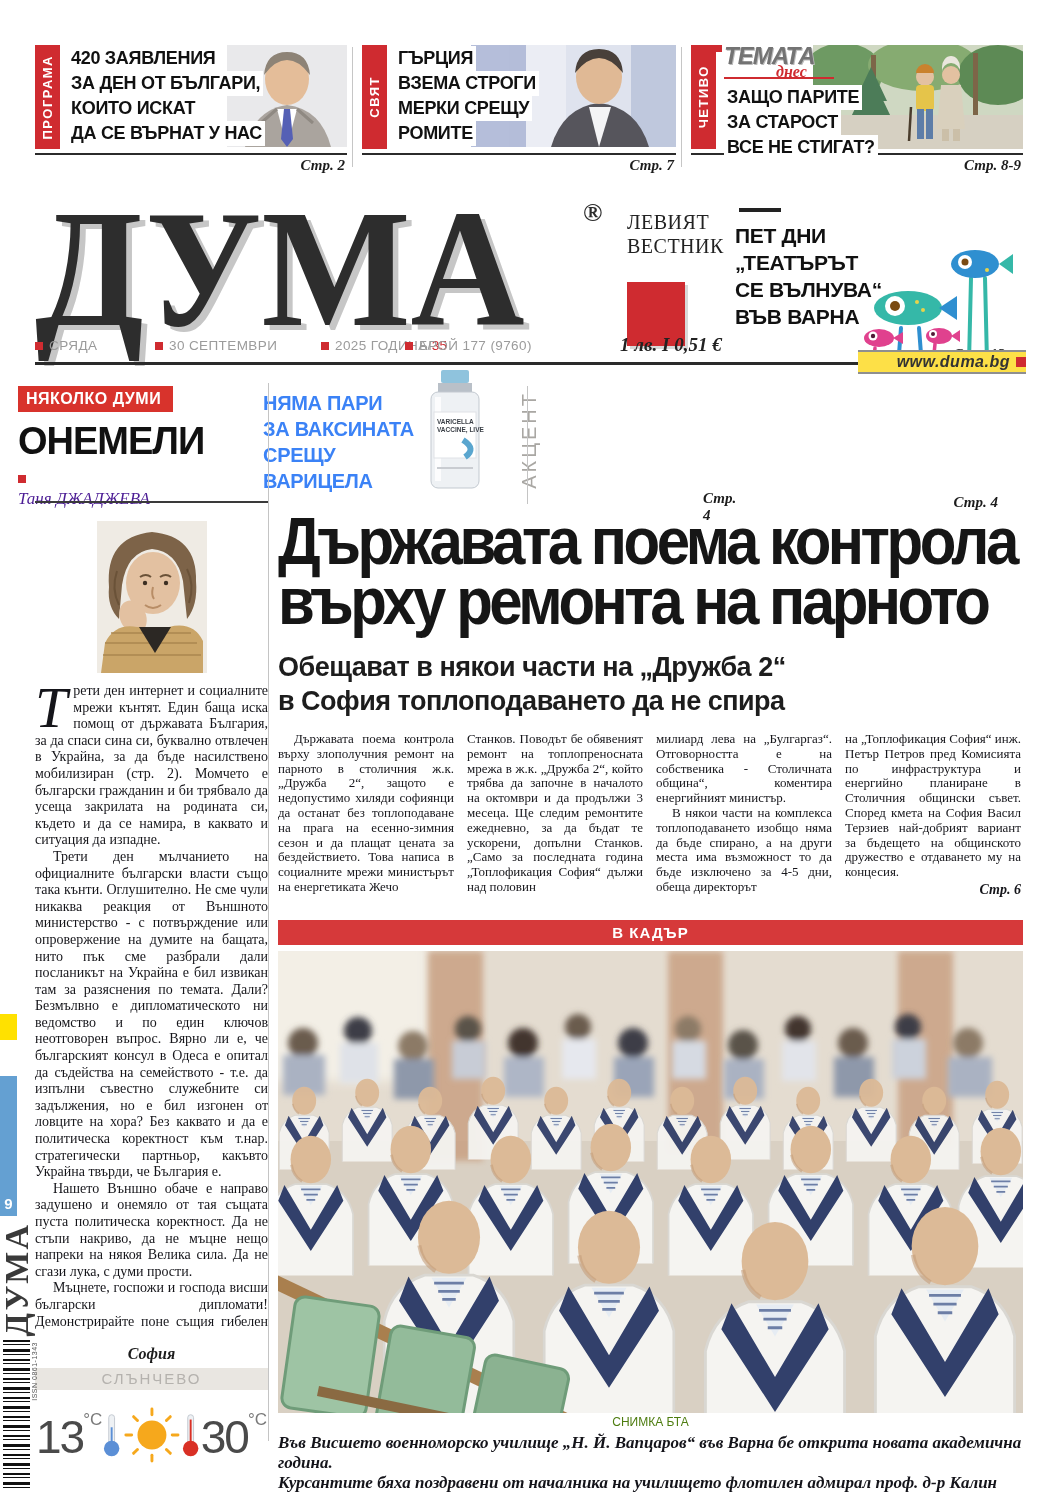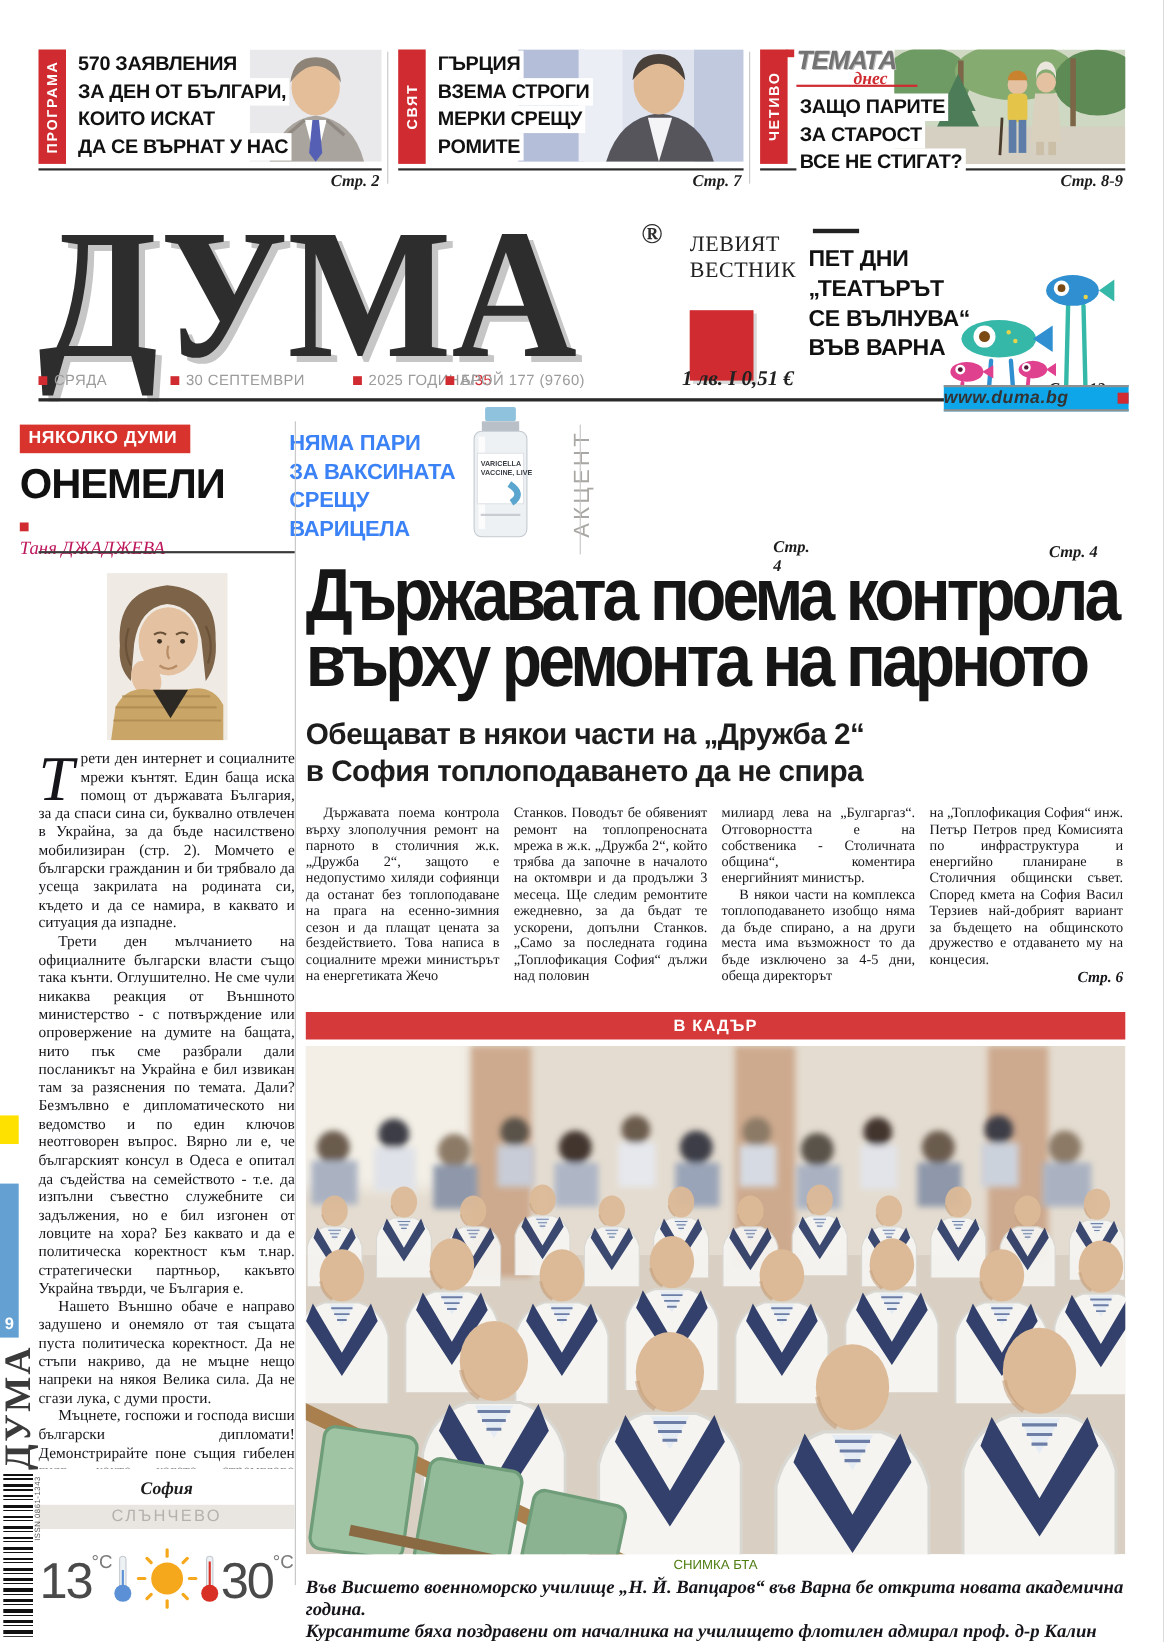--- a/index.html
+++ b/index.html
@@ -45,31 +45,31 @@
   .th-page{position:absolute;left:218px;top:138px;font:italic bold 15px "Liberation Serif",serif;}
   .th-rule2{position:absolute;left:228px;top:160px;width:40px;height:3px;background:#222;}
 
   
   .dateline{position:absolute;left:35px;top:338px;width:988px;height:20px;}
   .dl-item{position:absolute;top:0;font:13.5px "Liberation Sans",sans-serif;color:var(--gray);letter-spacing:.4px;white-space:nowrap;}
   .dl-sq{display:inline-block;width:8px;height:8px;background:var(--accent);margin-right:6px;}
   .dl-red{color:var(--accent);}
   .price{position:absolute;left:585px;top:-4px;font:italic bold 19px "Liberation Serif",serif;color:#222;}
   .thick-rule{position:absolute;left:35px;top:362px;width:988px;height:3px;background:#2a2a2a;}
-  .url-box{position:absolute;left:858px;top:350px;width:168px;height:20px;background:#0ea5e9;z-index:2;
-      border-top:2px solid #8f8f8f;border-bottom:2px solid #8f8f8f;display:flex;align-items:center;justify-content:space-between;gap:6px;}
+  .url-box{position:absolute;left:858px;top:350px;width:168px;height:20px;background:#fde047;z-index:2;
+      border-top:2px solid #8f8f8f;border-bottom:2px solid #8f8f8f;display:flex;align-items:center;justify-content:flex-end;gap:6px;}
   .url-box b{font:italic bold 16px "Liberation Sans",sans-serif;color:#333;letter-spacing:.5px;}
   .url-sq{width:10px;height:10px;background:var(--accent);}
 
   
   .kicker{display:inline-block;background:#d8332c;color:#fff;font:bold 16px/24px "Liberation Sans",sans-serif;
       padding:1px 12px 1px 8px;letter-spacing:.5px;}
   .onemeli{font:800 38px/40px "Liberation Sans",sans-serif;letter-spacing:-1px;margin-top:9px;color:#111;}
   .mini-sq{width:8px;height:8px;background:var(--accent);margin-top:14px;}
-  .author{font:italic 17px "Liberation Serif",serif;margin-top:6px;color:#be185d;}
+  .author{font:italic 17px "Liberation Serif",serif;margin-top:6px;color:#4c1d95;}
   .fw-rule{position:absolute;left:35px;top:501px;width:233px;height:2px;background:#3a3a3a;}
 
   .vx-lines span{display:block;font:800 20px/26px "Liberation Sans",sans-serif;letter-spacing:-0.3px;color:#3b82f6;}
   .vx-page{position:absolute;left:440px;top:100px;font:italic bold 15px "Liberation Serif",serif;}
 
   .akcent-label{position:absolute;left:498px;top:6px;width:26px;height:96px;display:flex;align-items:center;justify-content:center;}
   .akcent-label span{writing-mode:vertical-rl;transform:rotate(180deg);font:20px "Liberation Sans",sans-serif;
       color:#a9a7a3;letter-spacing:3px;}
   .akcent-box{position:absolute;left:532px;top:0;width:448px;height:102px;background:#eceae5;padding:8px 14px;box-sizing:border-box;}
   .akcent-box h3{margin:0;font:800 23px/26px "Liberation Sans",sans-serif;letter-spacing:-0.3px;color:#111;}
@@ -137,21 +137,21 @@
       <svg class="t-photo" width="120" height="102" viewBox="0 0 120 102">
         <rect width="120" height="102" fill="#e9e9eb"></rect>
         <path d="M18,102 Q28,64 60,60 Q94,64 104,102 Z" fill="#aaa49e"></path>
         <path d="M50,64 L60,102 L70,64 Z" fill="#ffffff"></path>
         <path d="M57,64 L63,64 L66,94 L60,102 L54,94 Z" fill="#5560b5"></path>
         <ellipse cx="60" cy="34" rx="22" ry="26" fill="#e4bd99"></ellipse>
         <path d="M37,30 Q39,7 60,7 Q81,7 83,30 Q72,15 60,15 Q48,15 37,30 Z" fill="#8d8376"></path>
         <path d="M34,78 L50,64 M86,78 L70,64" stroke="#8f8982" stroke-width="3" fill="none"></path>
       </svg>
       <div class="t-headline">
-        <span>570 ЗАЯВЛЕНИЯ</span>
+        <span>420 ЗАЯВЛЕНИЯ</span>
         <span>ЗА ДЕН ОТ БЪЛГАРИ,</span>
         <span>КОИТО ИСКАТ</span>
         <span>ДА СЕ ВЪРНАТ У НАС</span>
       </div>
     </div>
     <div class="t-rule"></div>
     <div class="t-page">Стр. 2</div>
   </div>
   <div class="tz-div" style="left:352px;"></div>
 

